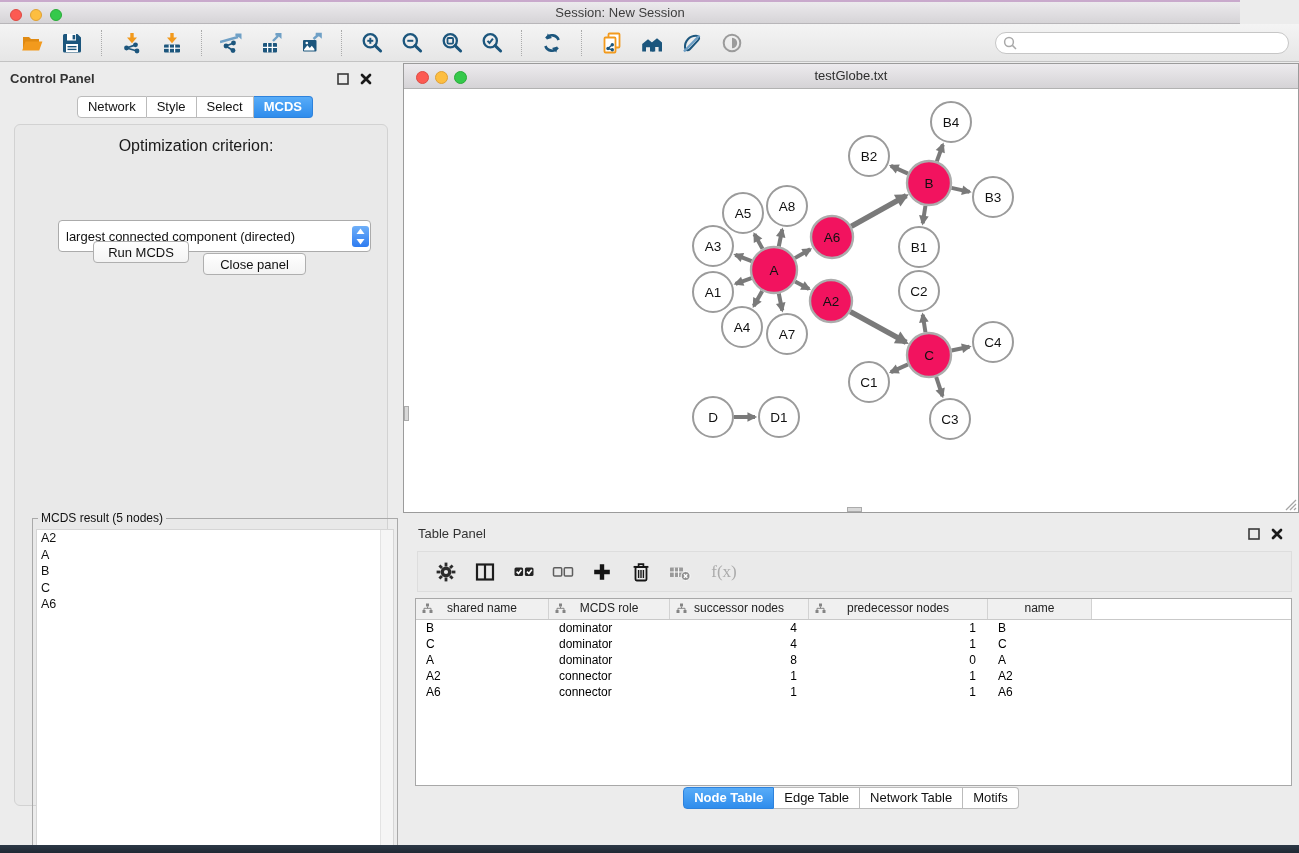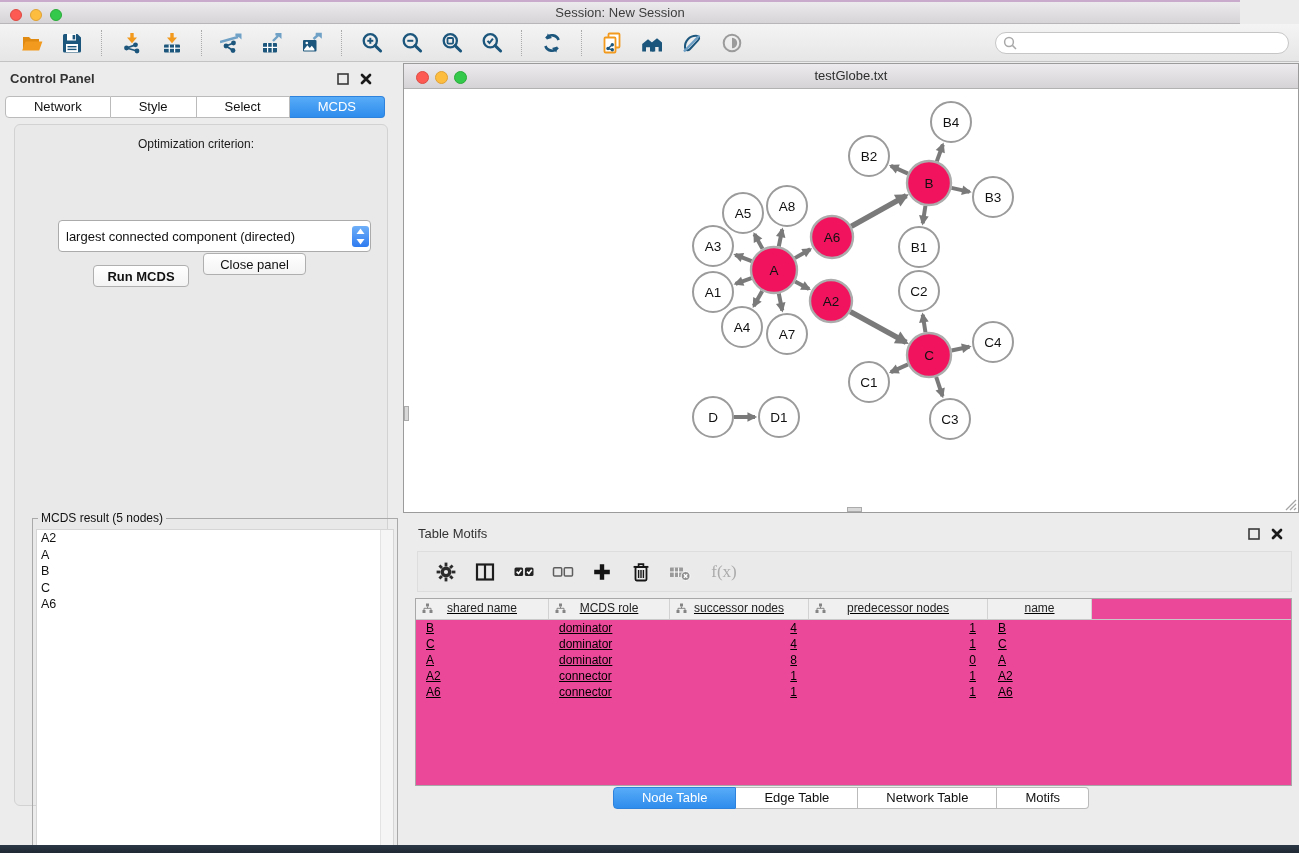--- a/index.html
+++ b/index.html
@@ -24,26 +24,26 @@
   .tsep{width:1px;height:26px;border-left:1px dotted #ABABAB;margin:0 9px;flex:0 0 auto;}
   .searchbox{right:10px;top:32px;width:294px;height:22px;box-sizing:border-box;background:#fff;
     border:1px solid #C6C6C6;border-radius:11px;display:flex;align-items:center;padding-left:6px;}
   .searchbox input{border:none;outline:none;flex:1;font-size:12px;background:transparent;height:18px;}
   
   .cpanel{left:0;top:62px;width:390px;height:751px;}
   .panel-title{font-size:13px;color:#333;}
   .win-mini-icons{display:flex;gap:7px;align-items:center;}
   .cp-tabs,.seg{display:flex;}
   .seg-tab{font-size:13px;color:#111;background:#fff;border:1px solid #BBB;border-left:none;
-    padding:2px 28px;line-height:16px;cursor:default;}
+    padding:2px 10px;line-height:16px;cursor:default;}
   .seg-tab:first-child{border-left:1px solid #BBB;border-radius:4px 0 0 4px;}
   .seg-tab:last-child{border-radius:0 4px 4px 0;}
-  .seg-tab.active{background:linear-gradient(#58ACF8,#2E8CEC);color:#fff;border-color:#2E82DC;}
+  .seg-tab.active{background:linear-gradient(#58ACF8,#2E8CEC);color:#fff;border-color:#2E82DC;font-weight:bold;}
   .cp-box{left:14px;top:62px;width:372px;height:680px;background:#E9E9E9;border:1px solid #D2D2D2;border-radius:6px;}
-  .opt-label{width:390px;text-align:center;font-size:12px;color:#1a1a1a;}
+  .opt-label{width:390px;text-align:center;font-size:16px;color:#1a1a1a;}
   .selectbox{left:43px;top:95px;width:313px;height:32px;box-sizing:border-box;background:#fff;border:1px solid #ABABAB;
     border-radius:4px;display:flex;align-items:center;}
   .selectbox .sel-text{flex:1;font-size:13px;padding-left:7px;color:#111;white-space:nowrap;overflow:hidden;}
   .stepper{width:17px;height:21px;border-radius:3px;background:linear-gradient(#6FB0F9,#2E7BF0);margin-right:1px;
     display:flex;flex-direction:column;align-items:center;justify-content:center;gap:1px;}
   .btn{box-sizing:border-box;background:linear-gradient(#FFFFFF,#F3F3F3);border:1px solid #AFAFAF;border-radius:4px;
     font-size:13px;color:#111;display:flex;align-items:center;justify-content:center;}
   .groupbox{left:17px;top:393px;width:366px;height:344px;box-sizing:border-box;border:1px solid #A9A9A9;}
   .group-legend{position:absolute;top:-8px;left:5px;background:#E9E9E9;padding:0 3px;font-size:12px;color:#111;}
   .mcds-list{position:absolute;left:3px;top:10px;width:358px;height:329px;background:#fff;border:1px solid #D6D6D6;
@@ -59,21 +59,21 @@
   .traffic-sm{width:13px;height:13px;border-radius:50%;display:inline-block;margin-right:6px;box-sizing:border-box;}
   .resize-grip{right:1px;bottom:1px;width:13px;height:13px;}
   .vthumb{left:0px;top:342px;width:5px;height:15px;background:#D8D8D8;border:1px solid #ABABAB;box-sizing:border-box;}
   .hthumb{left:443px;bottom:0px;width:15px;height:5px;background:#D8D8D8;border:1px solid #ABABAB;box-sizing:border-box;}
   
   .tpanel{left:403px;top:518px;width:896px;height:295px;}
   .ttoolbar{left:14px;top:33px;width:875px;height:41px;background:#EAEAEA;border:1px solid #DDD;box-sizing:border-box;
     display:flex;align-items:center;padding-left:16px;gap:15px;}
   .ticon{width:24px;height:24px;display:flex;align-items:center;justify-content:center;}
   .fx{font-family:"Liberation Serif","DejaVu Serif",serif;font-size:17px;color:#ABABAB;}
-  .dtable{left:12px;top:80px;width:877px;height:188px;background:#ec4899;border:1px solid #A8A8A8;box-sizing:border-box;overflow:hidden;text-decoration:underline;}
+  .dtable{left:12px;top:80px;width:877px;height:188px;background:#ffffff;border:1px solid #A8A8A8;box-sizing:border-box;overflow:hidden;}
   .thead{display:flex;height:20px;border-bottom:1px solid #C9C9C9;}
   .th{box-sizing:border-box;background:#F0F0F0;border-right:1px solid #D2D2D2;position:relative;
      font-size:12px;color:#222;text-align:center;line-height:19px;}
   .th .tree-ic{position:absolute;left:6px;top:4px;}
   .trow{display:flex;height:16px;align-items:center;}
   .td{box-sizing:border-box;font-size:12px;color:#000;white-space:nowrap;overflow:hidden;}
   .td.l{padding-left:10px;text-align:left;}
   .td.r{padding-right:12px;text-align:right;}
   .tp-tabs{left:0;top:269px;width:896px;display:flex;justify-content:center;}
   
@@ -261,21 +261,21 @@
       <span class="sel-text">largest connected component (directed)</span>
       <span class="stepper">
         <svg width="11" height="8" viewBox="0 0 11 8">
             <path d="M5.5,0.5 L9.5,6 H1.5 z" fill="#fff"></path>
           </svg>
         <svg width="11" height="8" viewBox="0 0 11 8">
             <path d="M5.5,7.5 L9.5,2 H1.5 z" fill="#fff"></path>
           </svg>
       </span>
     </div>
-    <div class="abs btn" style="left:78px;top:140px;width:96px;height:22px;font-weight:bold;">Run MCDS</div>
+    <div class="abs btn" style="left:78px;top:116px;width:96px;height:22px;">Run MCDS</div>
     <div class="abs btn" style="left:188px;top:128px;width:103px;height:22px;">Close panel</div>
     <div class="abs groupbox">
       <span class="group-legend">MCDS result (5 nodes)</span>
       <div class="mcds-list" id="mcds-list">
         <div class="list-scroll"></div>
       <div class="mcds-item">A2</div>
           <div class="mcds-item">A</div>
           <div class="mcds-item">B</div>
           <div class="mcds-item">C</div>
           <div class="mcds-item">A6</div>
@@ -360,21 +360,21 @@
       <text x="374" y="332.5" text-anchor="middle" font-size="13.5" fill="#111" font-family="&quot;Liberation Sans&quot;,&quot;DejaVu Sans&quot;,sans-serif">D1</text>
     </svg>
   <div class="abs vthumb"></div>
   <div class="abs hthumb"></div>
   <svg class="abs resize-grip" width="13" height="13">
     <path d="M12,2 L2,12 M12,6 L6,12 M12,10 L10,12" stroke="#A5A5A5" stroke-width="1.3" fill="none"></path>
   </svg>
 </div>
 
 <div class="abs tpanel">
-  <div class="abs panel-title" style="left:15px;top:8px;">Table Motifs</div>
+  <div class="abs panel-title" style="left:15px;top:8px;">Table Panel</div>
   <div class="abs win-mini-icons" style="right:14px;top:8px;">
     <svg width="16" height="16" viewBox="0 0 16 16">
         <rect x="3" y="3" width="10" height="10" fill="none" stroke="#3a3a3a" stroke-width="1.6"></rect>
       </svg>
     <svg width="16" height="16" viewBox="0 0 16 16">
         <path d="M4,4 L12,12 M12,4 L4,12" stroke="#1a1a1a" stroke-width="2.7" stroke-linecap="round"></path>
       </svg>
   </div>
   <div class="abs ttoolbar" id="table-toolbar">
       <div class="ticon">

